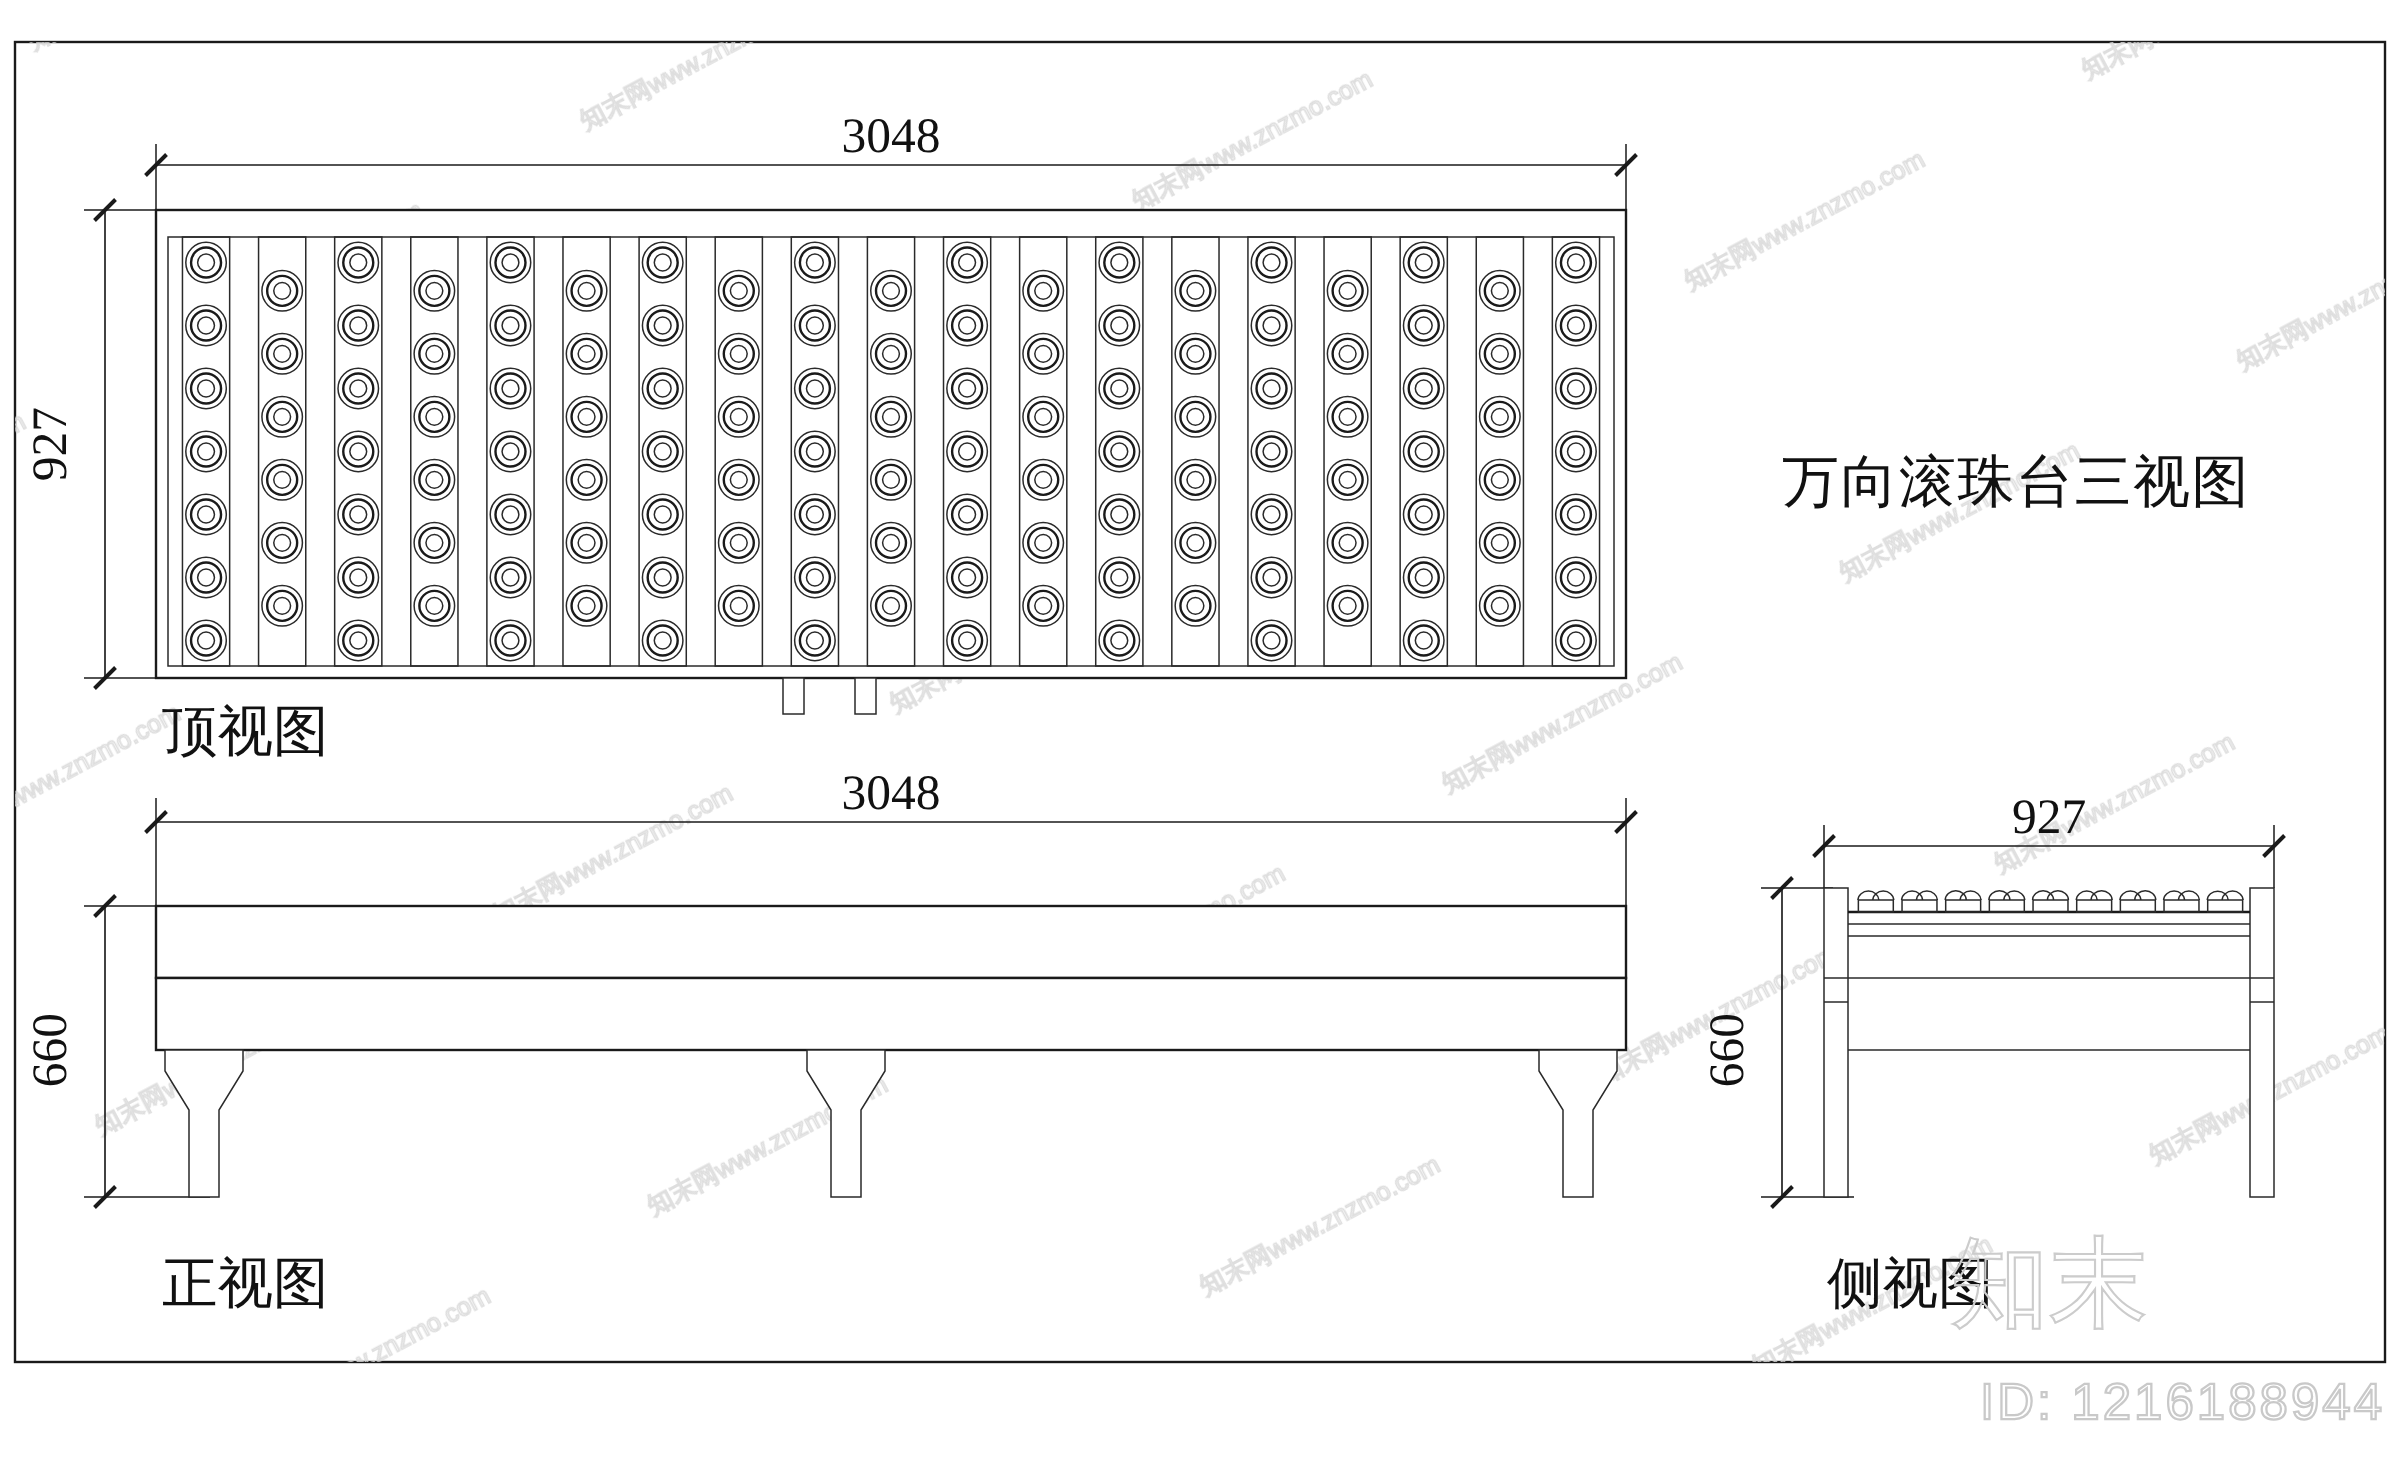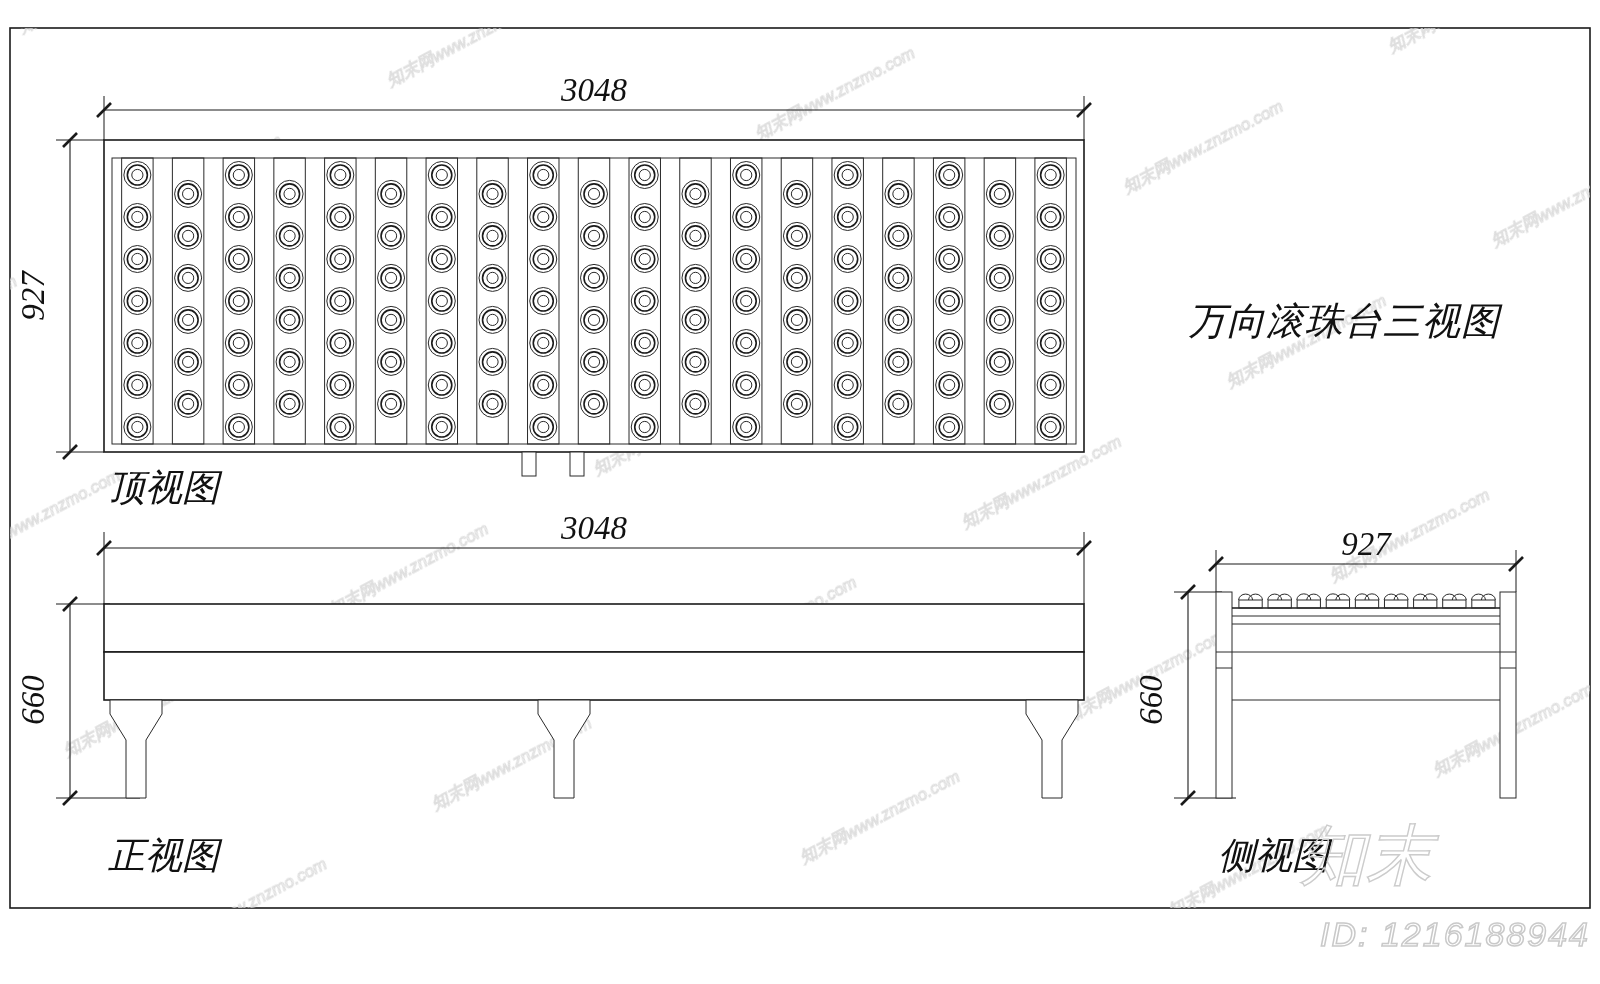--- a/index.html
+++ b/index.html
@@ -13,21 +13,20 @@
     height: 984px;
     position: relative;
     font-family: "Liberation Serif", "DejaVu Serif", serif;
     overflow: hidden;
   }
   #stage {
     position: absolute;
     left: 0; top: 0;
     width: 1376px;
     height: 984px;
-    font-style: italic;
   }
   svg.drawing {
     position: absolute;
     left: 0; top: 0;
     width: 1600px;
     height: 984px;
     display: block;
   }
   .dim-text {
     font-family: "Liberation Serif", "DejaVu Serif", serif;

